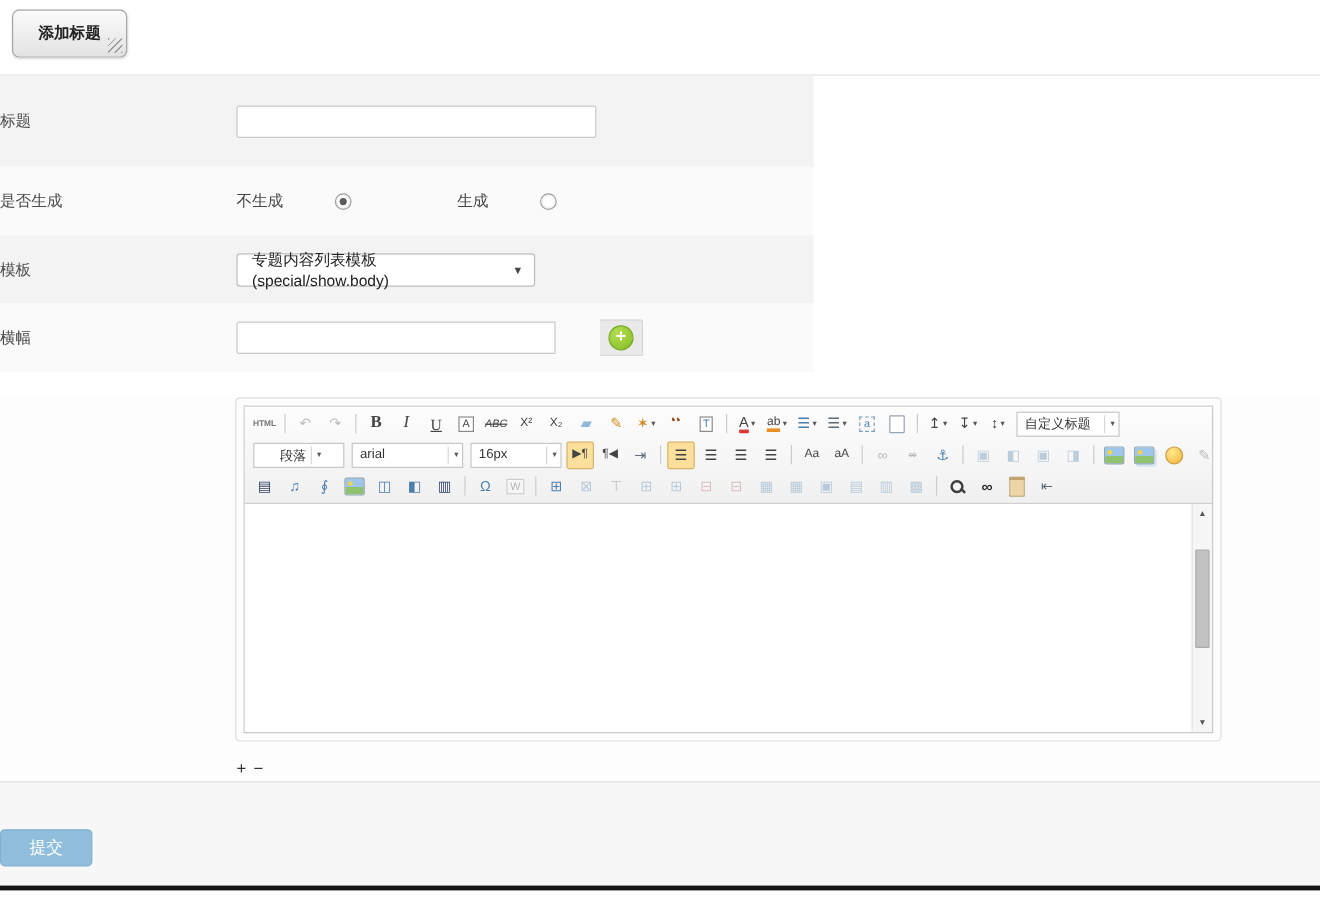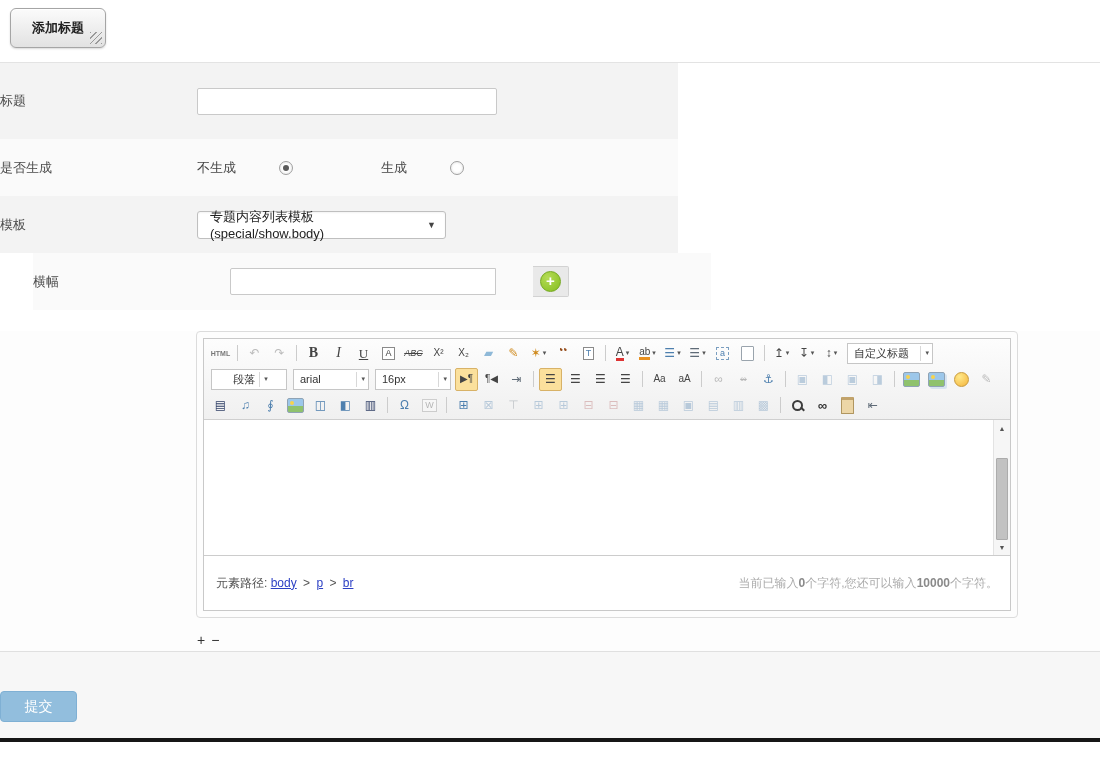--- a/index.html
+++ b/index.html
@@ -16,21 +16,21 @@
     background:repeating-linear-gradient(135deg,#9a9a9a 0 1px,transparent 1px 4px);}
 
   
   .rows{position:relative;}
   .row{display:flex;align-items:center;position:relative;}
   .row::before{content:'';position:absolute;left:0;top:0;bottom:0;width:678px;background:var(--band,transparent);}
   .row>*{position:relative;}
   .r1{height:76px;--band:#f3f3f3;}
   .r2{height:57px;--band:#fafafa;}
   .r3{height:57px;--band:#f3f3f3;}
-  .r4{height:57px;margin-left:33px;--band:#fafafa;}
+  .r4{height:57px;--band:#fafafa;}
   .r5{height:358px;display:block;background:#fdfdfd;}
   .lab{width:172px;font-size:13px;color:#4a4a4a;flex:none;}
   .ctl{margin-left:25px;display:flex;align-items:center;gap:37px;}
   .txt-input{width:300px;height:27px;border:1px solid #c9c9c9;border-radius:2px;background:#fff;
     font-size:13px;padding:0 6px;box-sizing:border-box;outline:none;}
   .txt-input.banner{width:266px;border-radius:2px 0 0 2px;}
   .radio{width:12px;height:12px;border-radius:50%;border:1px solid #a0a0a0;
     background:radial-gradient(#fff 40%,#e2e2e2);display:inline-block;cursor:pointer;}
   .radio.sel::after{content:'';display:block;width:6px;height:6px;background:#5a5a5a;border-radius:50%;margin:3px;}
   .radio-lab{font-size:13px;color:#444;margin-right:6px;}
@@ -255,21 +255,21 @@
                 <span class="tb-select" style="width: 86px;">
                   <span>自定义标题</span>
                   <span class="car">▾</span>
                 </span>
               </div>
             <div class="tb-row">
                 <span class="tb-select" style="width: 76px; justify-content: center;">
                   <span>段落</span>
                   <span class="car">▾</span>
                 </span>
-                <span class="tb-select" style="width: 76px;">
+                <span class="tb-select" style="width: 93px;">
                   <span>arial</span>
                   <span class="car">▾</span>
                 </span>
                 <span class="tb-select" style="width: 76px;">
                   <span>16px</span>
                   <span class="car">▾</span>
                 </span>
                 <span class="tbi act">
                   <span class="gl g-sm">▶¶</span>
                 </span>
@@ -420,29 +420,20 @@
                 </span>
               </div>
           </div>
           <div class="ed-content">
             <div class="sbar">
               <div class="sb-btn">▲</div>
               <div class="sb-thumb"></div>
               <div class="sb-btn down">▼</div>
             </div>
           </div>
-          <div class="ed-status">
-            <div class="path">
-              <span>元素路径:</span>
-              <span><a>body</a><span class="gt"> &gt; </span><a>p</a><span class="gt"> &gt; </span><a>br</a></span>
-            </div>
-            <div class="count">
-              <span>当前已输入</span><b>0</b><span>个字符,您还可以输入</span><b>10000</b><span>个字符。</span>
-            </div>
-          </div>
         </div>
       </div>
       <div class="resize-ctl">
         <span>+</span><span>−</span>
       </div>
     </div>
 
   </div>
 
   <div class="footer">

